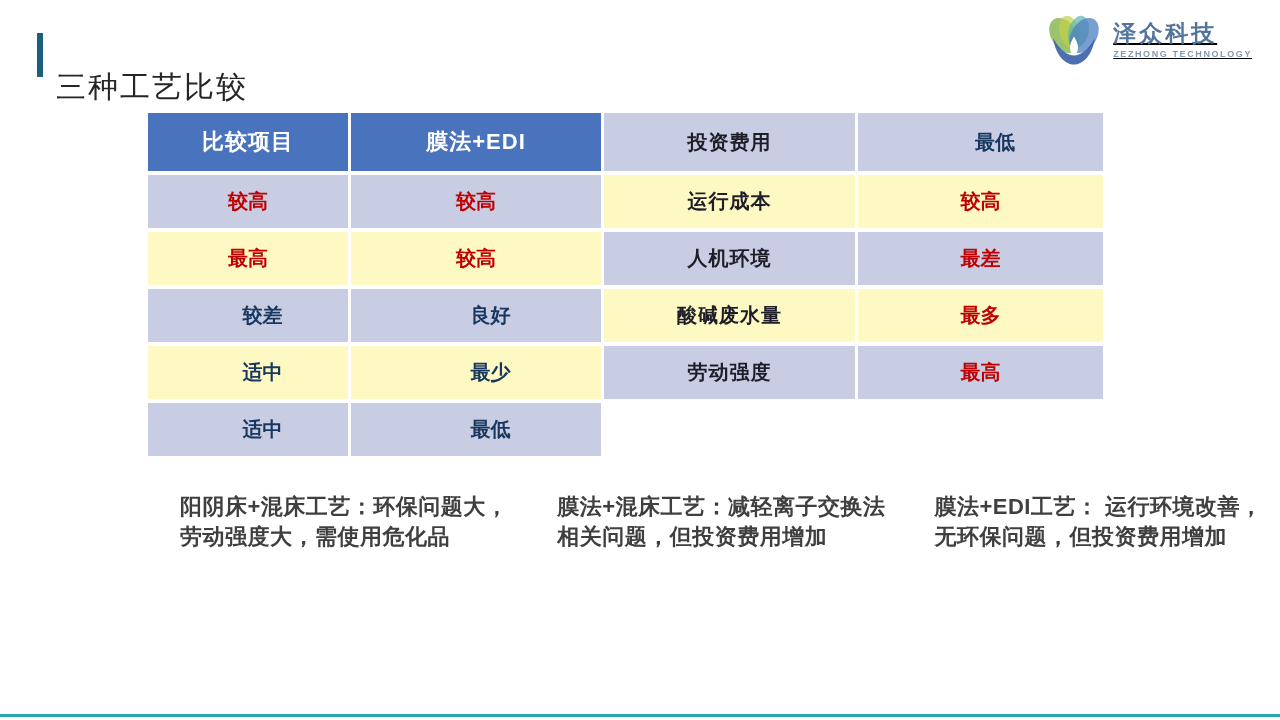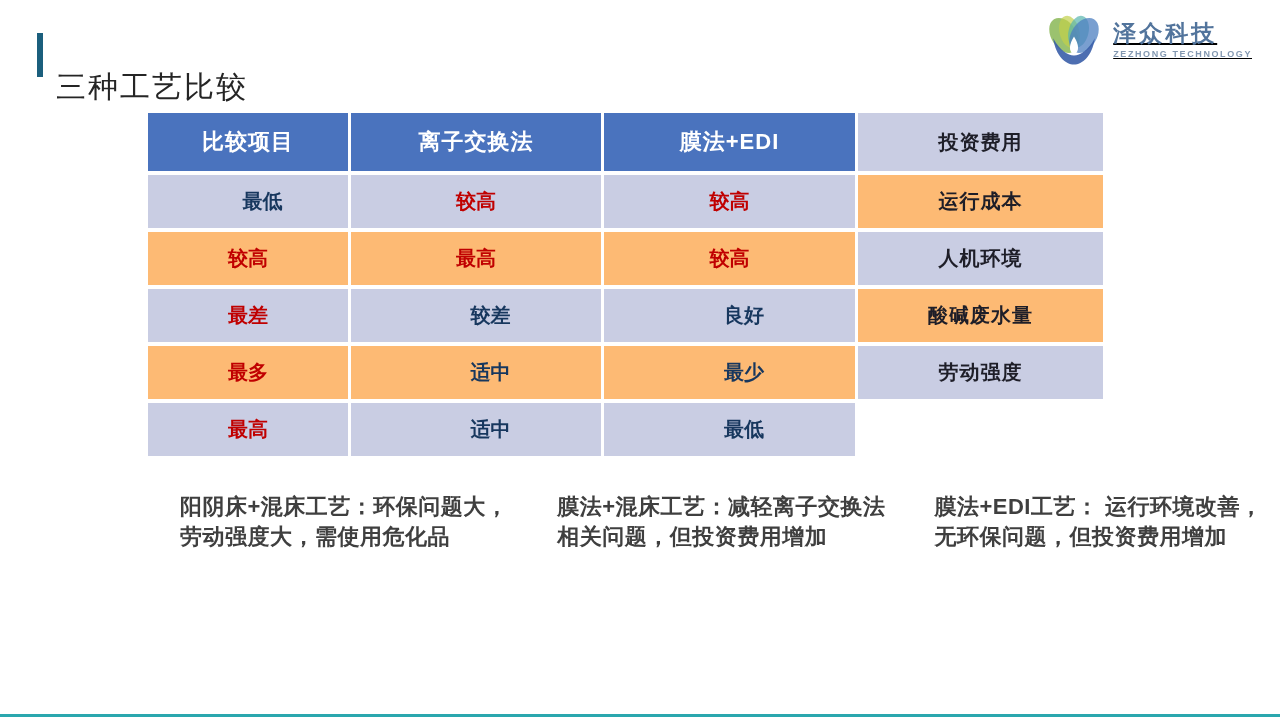--- a/index.html
+++ b/index.html
@@ -74,21 +74,21 @@
     letter-spacing: 1px;
   }
   .cmp-table .td {
     display: flex;
     align-items: center;
     justify-content: center;
     font-size: 20px;
     font-weight: bold;
   }
   .cmp-table .r0, .cmp-table .r2, .cmp-table .r4 { background: #c9cde3; }
-  .cmp-table .r1, .cmp-table .r3 { background: #fdba74; }
+  .cmp-table .r1, .cmp-table .r3 { background: #fef9c3; }
   .cmp-table .row-label { color: #1e1e28; letter-spacing: 1px; }
   .cmp-table .td span[data-color="navy"] { color: #17375e; margin-left: 29px; }
   .cmp-table .td span[data-color="red"]  { color: #c00000; }
 
   
   .notes {
     position: absolute;
     left: 160px; top: 492px;
     display: flex;
     flex-direction: row;
@@ -127,21 +127,20 @@
   </svg>
   <div class="logo-text">
     <span class="logo-cn">泽众科技</span>
     <span class="logo-en">ZEZHONG TECHNOLOGY</span>
   </div>
 </div>
 
 <div class="cmp-table">
 
   <div class="th">比较项目</div>
-  <div class="th">离子交换法</div>
   <div class="th">膜法+EDI</div>
 
   <div class="td row-label r0">投资费用</div>
   <div class="td r0">
       <span data-color="navy">最低</span>
     </div>
   <div class="td r0">
       <span data-color="red">较高</span>
     </div>
   <div class="td r0">

